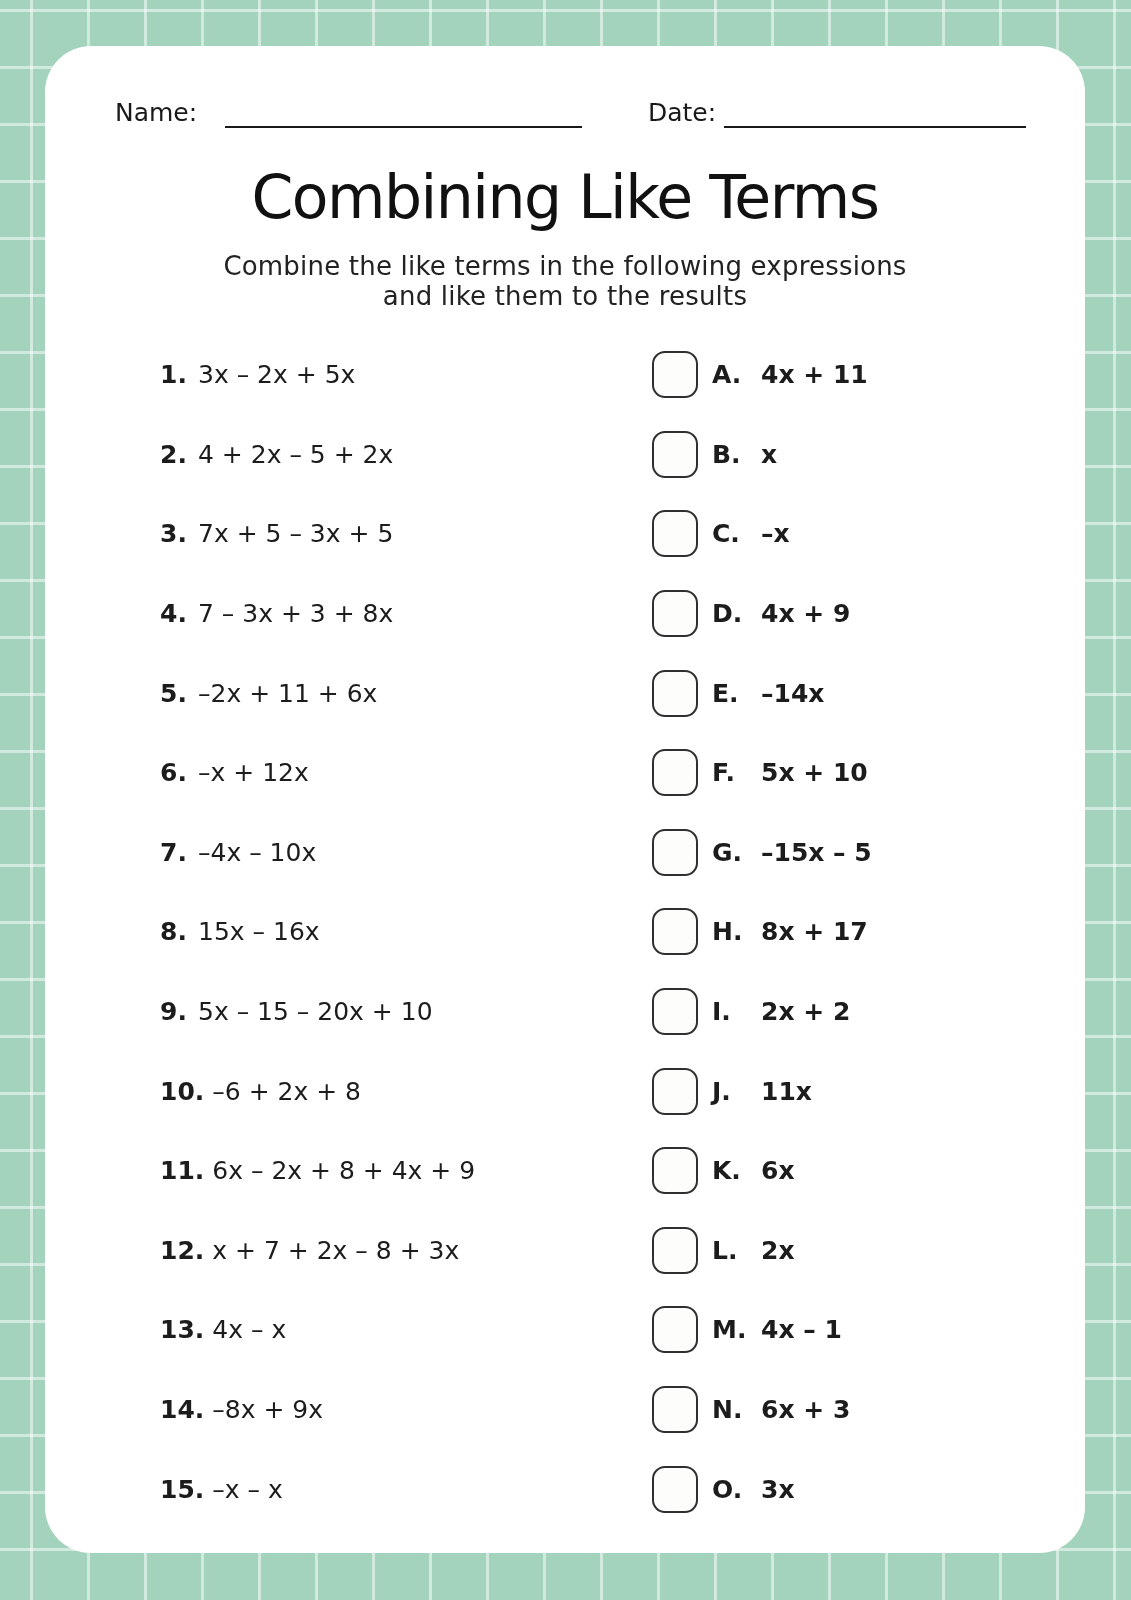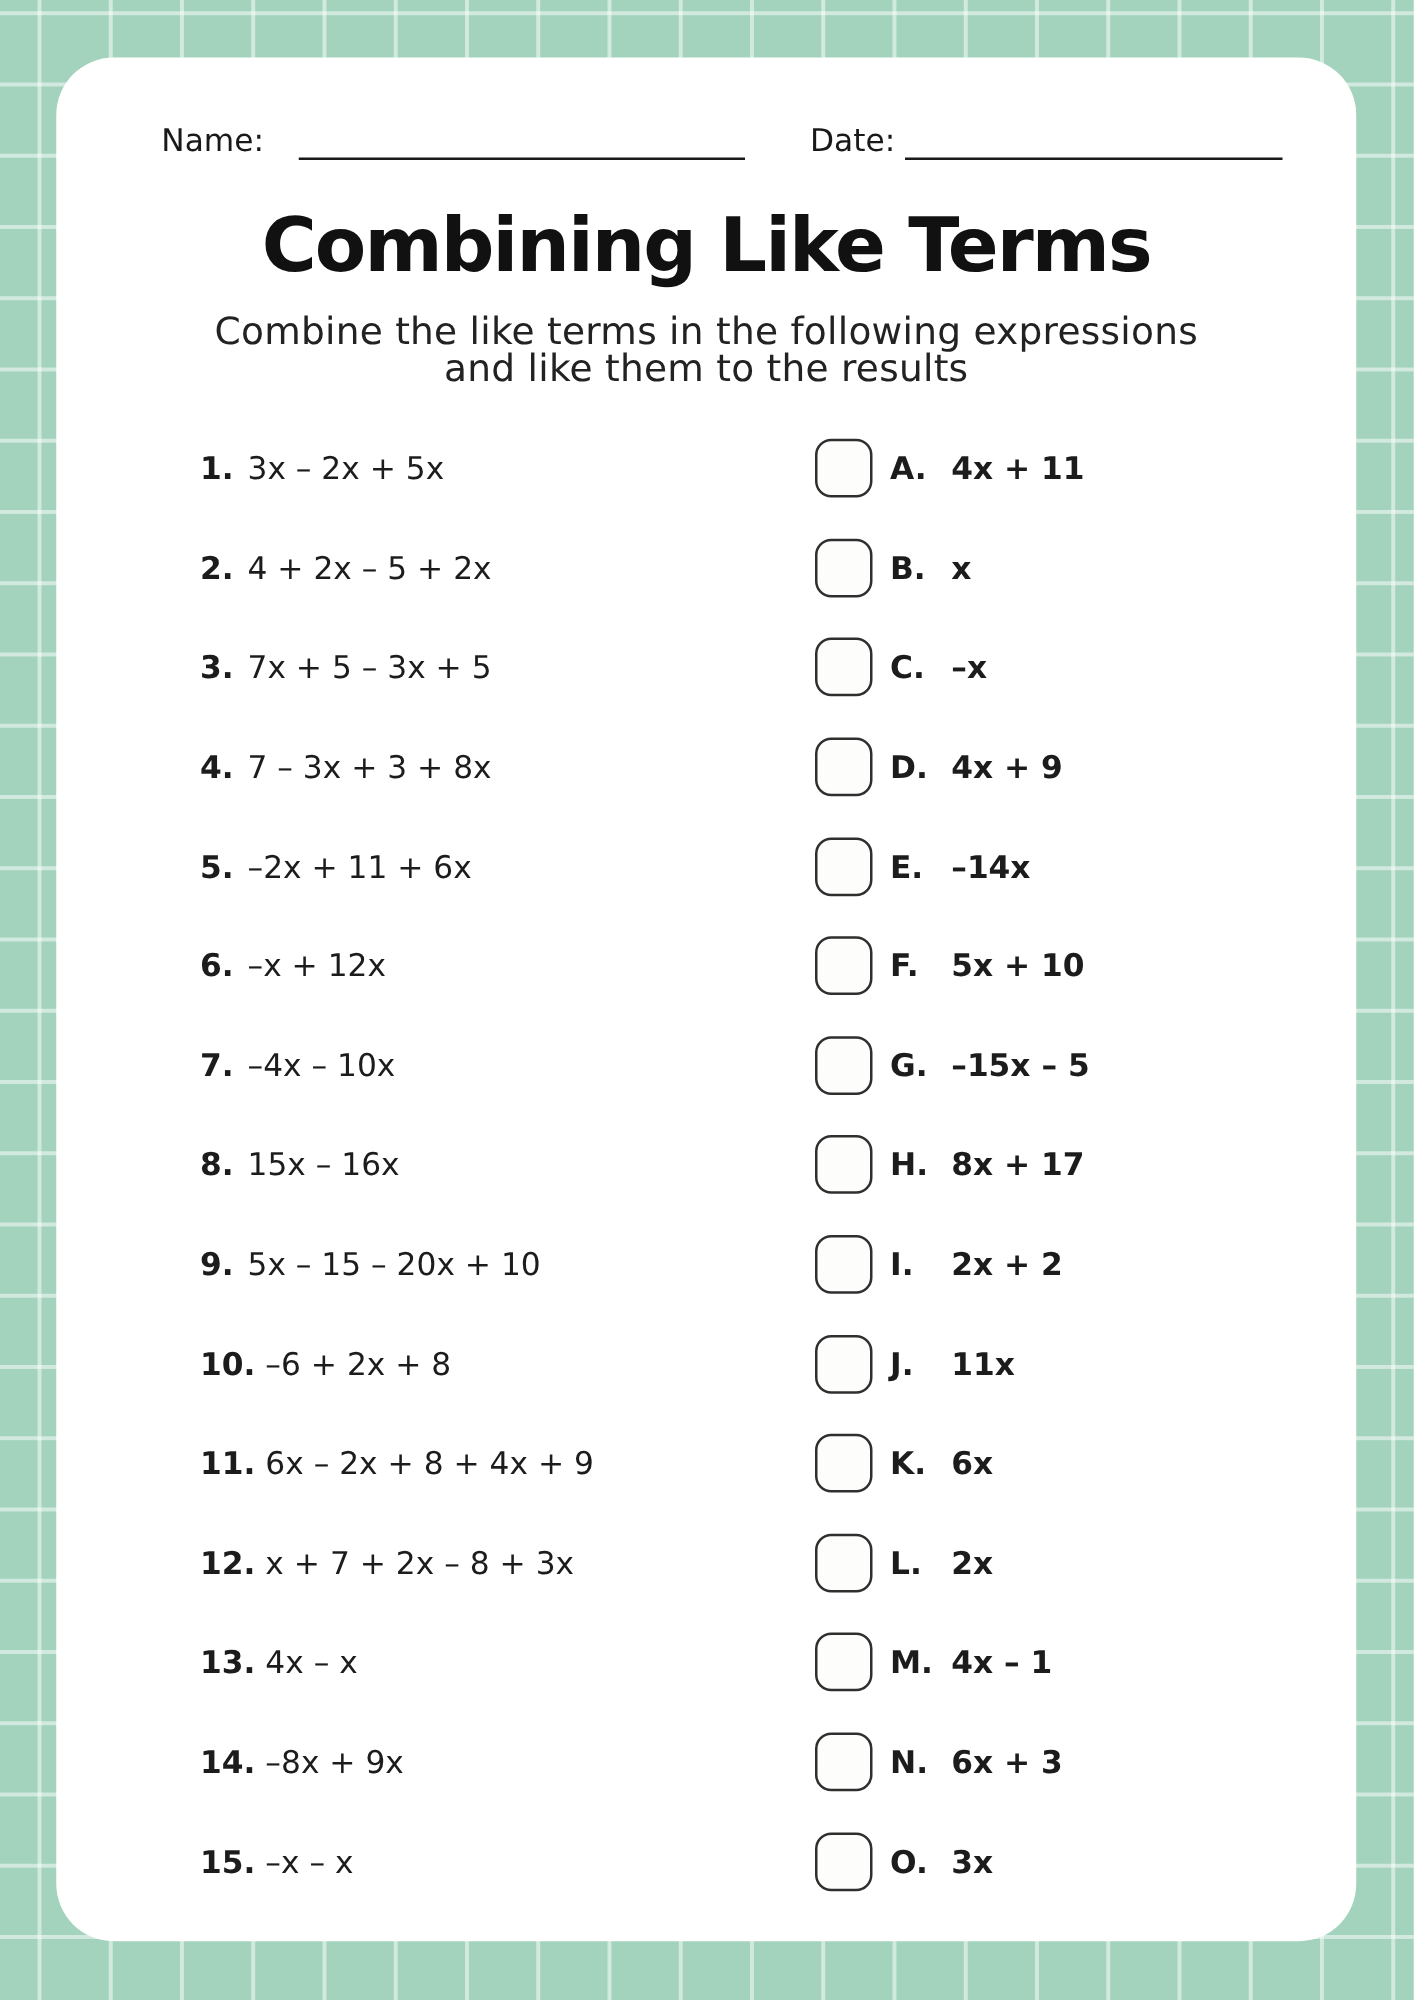--- a/index.html
+++ b/index.html
@@ -31,53 +31,53 @@
   }
   .field {
     position: absolute;
     top: 52px;
     display: flex;
     align-items: flex-end;
     font-size: 25px;
     line-height: 30px;
     color: #191919;
   }
-  .field-name { left: 84px; gap: 20px; }
+  .field-name { left: 70px; gap: 20px; }
   .field-date { left: 603px; }
   .field-label { white-space: nowrap; }
   .field-line {
     display: inline-block;
     height: 28px;
     border-bottom: 2px solid #191919;
     margin-left: 8px;
   }
   .name-line { width: 357px; }
   .date-line { width: 302px; }
 
   .title {
     position: absolute;
     top: 121px;
     left: 0;
     right: 0;
     margin: 0;
     text-align: center;
     font-size: 60px;
     line-height: 60px;
-    font-weight: 700;
+    font-weight: 400;
     letter-spacing: -1.5px;
     color: #111111;
   }
   .subtitle {
     position: absolute;
     top: 205px;
     left: 0;
     right: 0;
     margin: 0;
     text-align: center;
-    font-size: 30px;
+    font-size: 26px;
     line-height: 30px;
     font-weight: 400;
     letter-spacing: 0.2px;
     color: #222222;
   }
 
   .rows {
     position: absolute;
     top: 289px;
     left: 115px;

